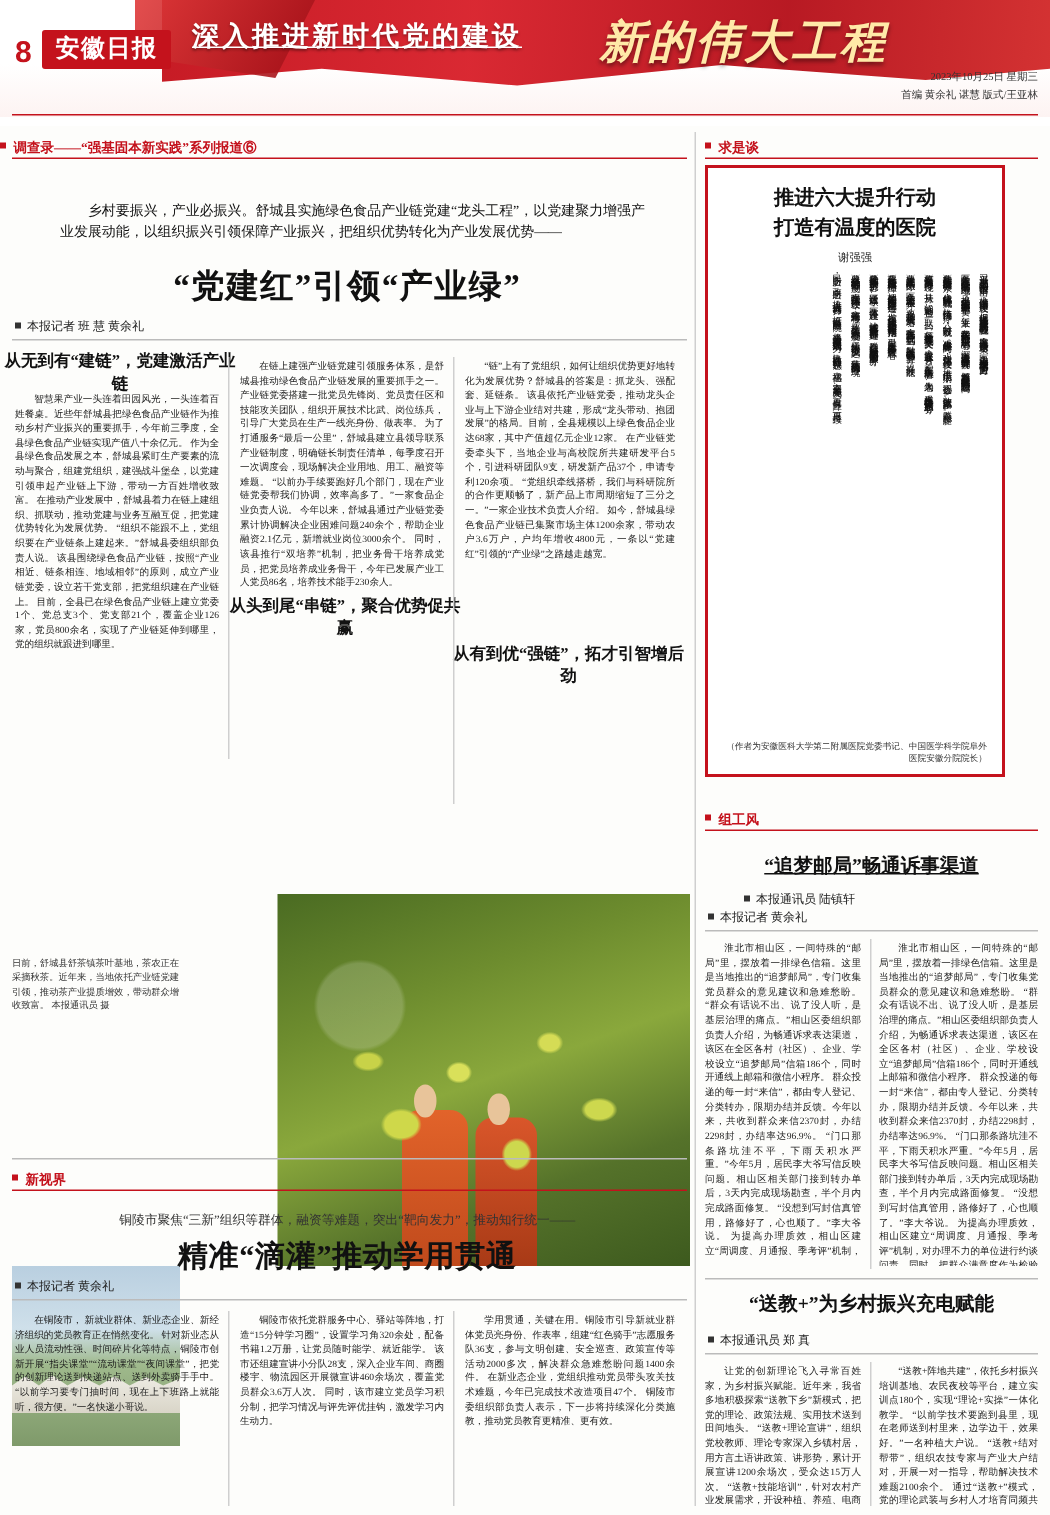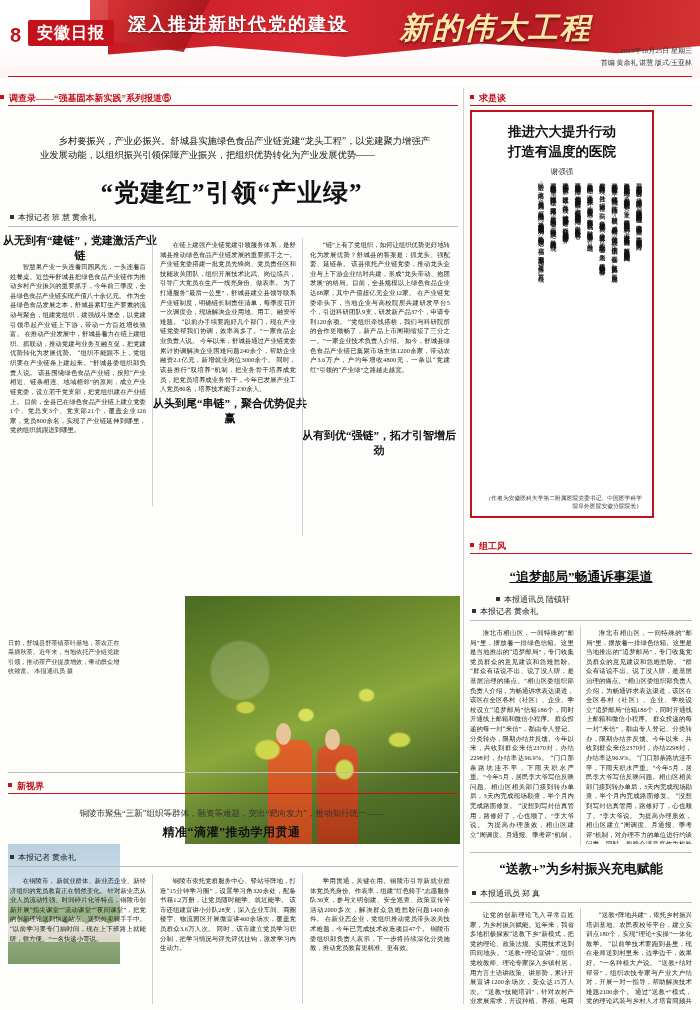--- a/index.html
+++ b/index.html
@@ -89,21 +89,21 @@
   .kicker {
     position:absolute; font-size:8.5px; color:#333; text-align:center; width:100%;
   }
   .lead-text {
     position:absolute;
     font-size:9.3px; line-height:1.55; color:#111; text-align:justify;
     text-indent:2em;
   }
   .big-title {
     position:absolute; text-align:center; width:100%;
-    font-size:25px; font-weight:bold; letter-spacing:1px;
+    font-size:22px; font-weight:bold; letter-spacing:1px;
   }
   .byline {
     position:absolute; font-size:8px; color:#222; padding-left:8px;
   }
   .byline:before{
     content:""; position:absolute; left:0; top:3px; width:4px;height:4px;
     background:#333;
   }
   .sub-h {
     position:absolute; font-weight:bold; font-size:11px; text-align:center; width:100%;
@@ -167,21 +167,21 @@
   .redbox-title {
     font-size:13.5px; font-weight:bold; text-align:center; line-height:1.5;
   }
   .redbox-sub { font-size:7.5px; text-align:center; color:#222; margin-top:4px; }
   .vert-col {
     writing-mode:vertical-rl; text-orientation:upright;
     font-size:6.2px; line-height:1.65; letter-spacing:.5px; color:#111;
     height:100%;
   }
 
-  .mid-title { position:absolute; text-align:center; width:100%; font-size:12px; font-weight:bold; letter-spacing:.5px; }
+  .mid-title { position:absolute; text-align:center; width:100%; font-size:20px; font-weight:bold; letter-spacing:.5px; }
   .small-title { position:absolute; text-align:center; width:100%; font-size:13px; font-weight:bold; }
 </style>
 </head>
 <body>
 
 <div class="page">
 
   <div class="masthead">
     <div class="mast-red-banner"></div>
     <div class="red-cloth"></div>
@@ -282,21 +282,21 @@
 
 在新业态企业，党组织推动党员带头攻关技术难题，今年已完成技术改造项目47个。
 
 铜陵市委组织部负责人表示，下一步将持续深化分类施教，推动党员教育更精准、更有效。</div>
   <div class="col-rule" style="left:152px; top:874px; height:130px;"></div>
   <div class="col-rule" style="left:302px; top:874px; height:130px;"></div>
 
   <div class="section-tag" style="left:470px; top:92px;">求是谈</div>
   <div class="tag-underline" style="left:470px; top:105px; width:222px;"></div>
 
-  <div class="redbox" style="left:470px; top:110px; width:184px; height:408px;">
+  <div class="redbox" style="left:470px; top:110px; width:200px; height:408px;">
     <div style="padding:10px 10px 4px 10px;">
       <div class="redbox-title">推进六大提升行动</div>
       <div class="redbox-title">打造有温度的医院</div>
       <div class="redbox-sub">谢强强</div>
     </div>
     <div style="position:absolute; left:8px; top:66px; right:8px; bottom:34px; display:flex; flex-direction:row-reverse; gap:2px; justify-content:flex-start;">
       <div class="vert-col">习近平总书记在党的二十大报告中提出，推进健康中国建设，把保障人民健康放在优先发展的战略位置，完善人民健康促进政策，为医疗卫生事业发展指明了前进方向。</div>
       <div class="vert-col">医院是人民群众就医看病的主阵地，承担着守护人民健康的重要职责。近年来，我省各级医疗机构坚持以患者为中心，深入推进医疗服务质量提升行动，着力解决群众看病就医的急难愁盼问题。</div>
       <div class="vert-col">要构建优质高效的服务体系。持续优化就医流程，推行预约诊疗、分时段就诊，减少患者等候时间；加强信息化建设，推广电子病历、远程会诊，让数据多跑路、群众少跑腿。</div>
       <div class="vert-col">要打造有温度的医疗环境。从挂号、候诊到检查、取药，每一个环节都要体现人文关怀。设立导医服务台，配备志愿者队伍，为老年人、残疾人等特殊群体提供贴心服务。</div>

